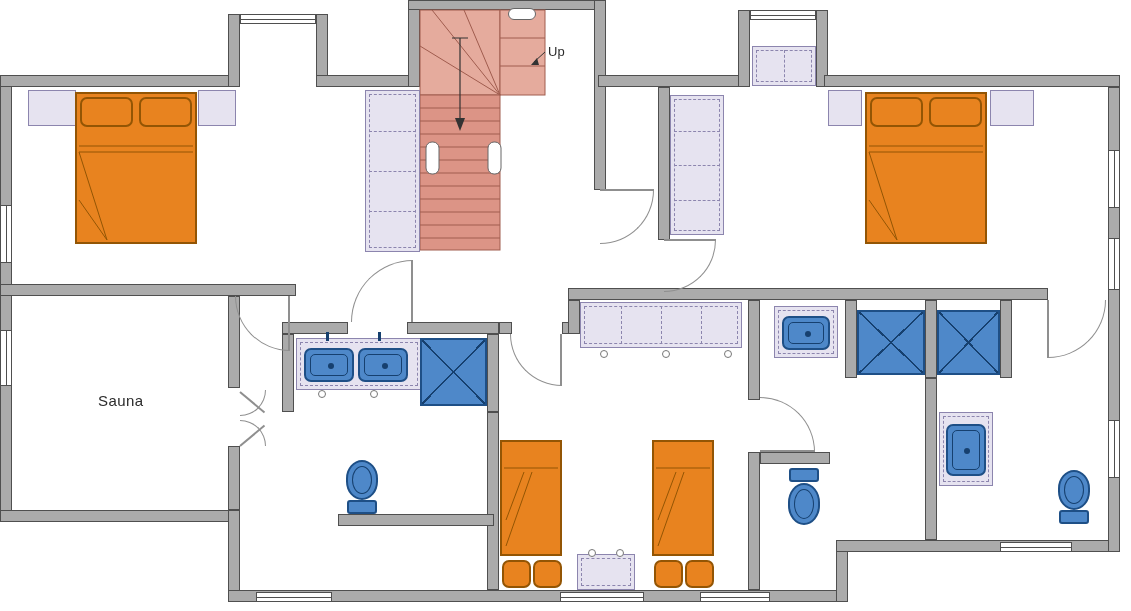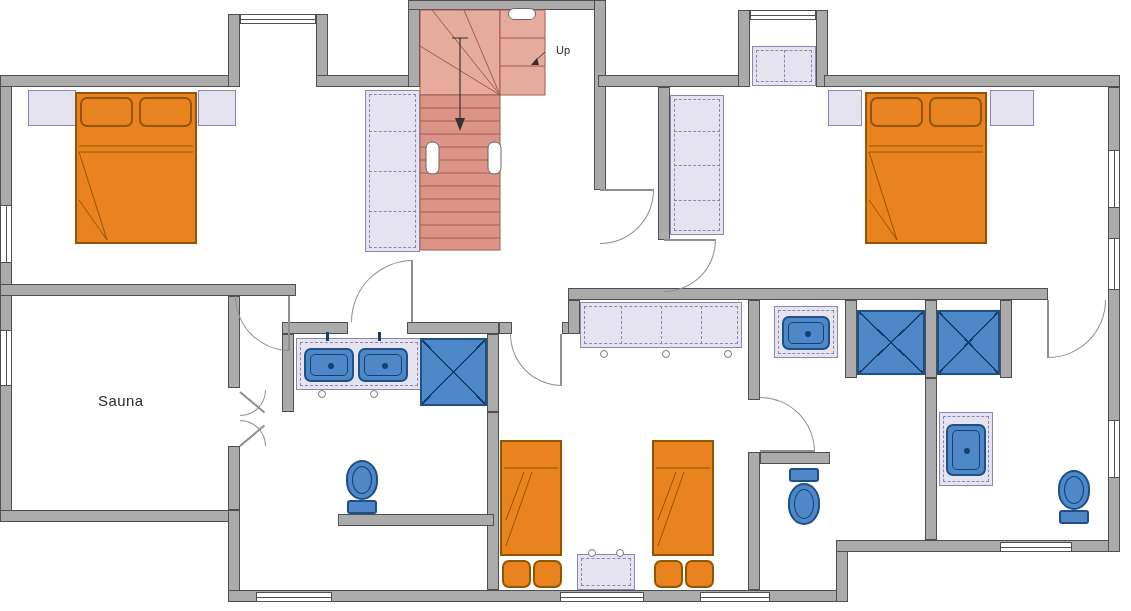--- a/index.html
+++ b/index.html
@@ -51,21 +51,21 @@
   .faucet { position:absolute; width:6px; height:6px; border-radius:50%; background:var(--fixture-detail,#16406f); }
   .tick { position:absolute; background:var(--fixture-detail,#16406f); }
 
   .toilet-bowl { position:absolute; background:var(--fixture-fill,#4e88c9); border:2px solid var(--fixture-border,#1e4f86); border-radius:50% / 46%; }
   .toilet-bowl::after { content:""; position:absolute; inset:4px; border:1px solid var(--fixture-detail,#16406f); border-radius:50%; }
   .toilet-tank { position:absolute; background:var(--fixture-fill,#4e88c9); border:2px solid var(--fixture-border,#1e4f86); border-radius:3px; }
 
   .post { position:absolute; background:#fff; border:1px solid #666; border-radius:6px; }
 
   .room-label { position:absolute; color:var(--text,#2b2b2b); font-size:15px; letter-spacing:0.4px; }
-  .small-label { position:absolute; color:var(--text,#2b2b2b); font-size:11px;margin-left:8px; }
+  .small-label { position:absolute; color:var(--text,#2b2b2b); font-size:13px; }
 </style>
 </head>
 <body>
 
 <div class="plan">
 
   <div class="wall" style="left:0px;top:75px;width:12px;height:447px"></div>
   <div class="wall" style="left:0px;top:510px;width:240px;height:12px"></div>
   <div class="wall" style="left:228px;top:510px;width:12px;height:92px"></div>
   <div class="wall" style="left:228px;top:590px;width:620px;height:12px"></div>

